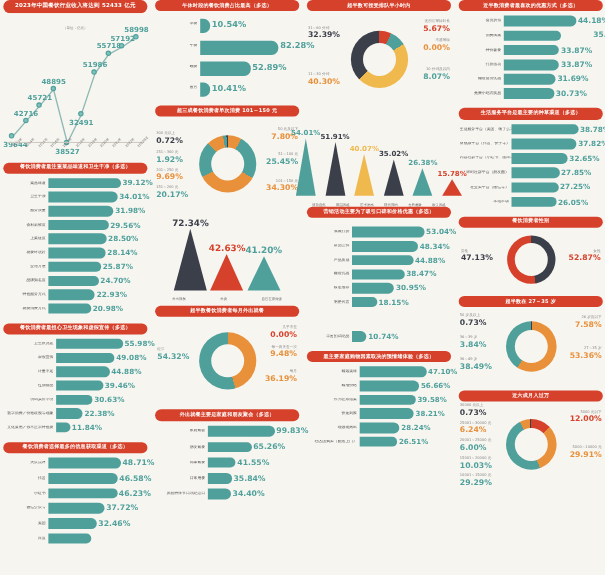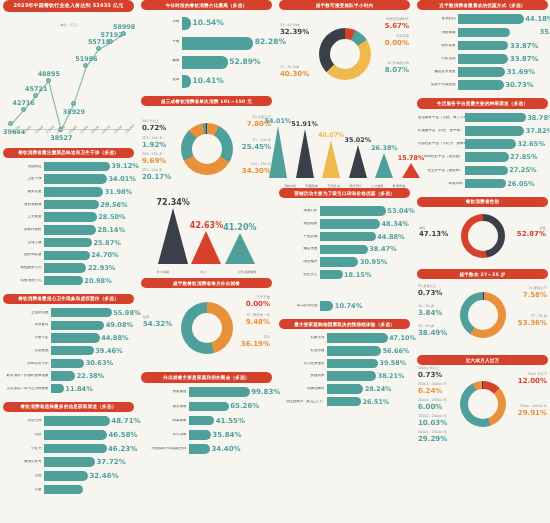--- a/index.html
+++ b/index.html
@@ -113,21 +113,21 @@
             <div class="lt" style="left: 0px; top: 116.762px;">39644</div>
             <div class="dot" style="left: 17.5556px; top: 95.3554px;"></div>
             <div class="lt" style="left: 9.55556px; top: 87.3554px;">42716</div>
             <div class="dot" style="left: 30.1111px; top: 81.2633px;"></div>
             <div class="lt" style="left: 22.1111px; top: 73.2633px;">45721</div>
             <div class="dot" style="left: 42.6667px; top: 66.3786px;"></div>
             <div class="lt" style="left: 34.6667px; top: 58.3786px;">48895</div>
             <div class="dot" style="left: 55.2222px; top: 115px;"></div>
             <div class="lt" style="left: 47.2222px; top: 122px;">38527</div>
             <div class="dot" style="left: 67.7778px; top: 89.6107px;"></div>
-            <div class="lt" style="left: 59.7778px; top: 96.6107px;">38929</div>
+            <div class="lt" style="left: 59.7778px; top: 96.6107px;">32491</div>
             <div class="dot" style="left: 80.3333px; top: 51.8832px;"></div>
             <div class="lt" style="left: 72.3333px; top: 43.8832px;">51986</div>
             <div class="dot" style="left: 92.8889px; top: 34.3818px;"></div>
             <div class="lt" style="left: 84.8889px; top: 26.3818px;">55718</div>
             <div class="dot" style="left: 105.444px; top: 27.4693px;"></div>
             <div class="lt" style="left: 97.4444px; top: 19.4693px;">57192</div>
             <div class="dot" style="left: 118px; top: 19px;"></div>
             <div class="lt" style="left: 110px; top: 11px;">58998</div>
           </div>
         <div class="axis"></div>
@@ -164,21 +164,21 @@
               <div class="bval" style="left: 70.7546%; font-size: 6.6px;">34.01%</div>
             </div>
           </div>
           <div class="brow" style="height: 11.5px; justify-content: space-between;">
             <div class="blab">服务质量</div>
             <div class="btrack">
               <div class="bfill" style="width: 66.5313%;"></div>
               <div class="bval" style="left: 66.5313%; font-size: 6.6px;">31.98%</div>
             </div>
           </div>
-          <div class="brow" style="height: 11.5px; font-style: italic;">
+          <div class="brow" style="height: 11.5px;">
             <div class="blab">食材新鲜度</div>
             <div class="btrack">
               <div class="bfill" style="width: 61.4968%;"></div>
               <div class="bval" style="left: 61.4968%; font-size: 6.6px;">29.56%</div>
             </div>
           </div>
           <div class="brow" style="height: 11.5px;">
             <div class="blab">上菜速度</div>
             <div class="btrack">
               <div class="bfill" style="width: 59.2915%;"></div>

